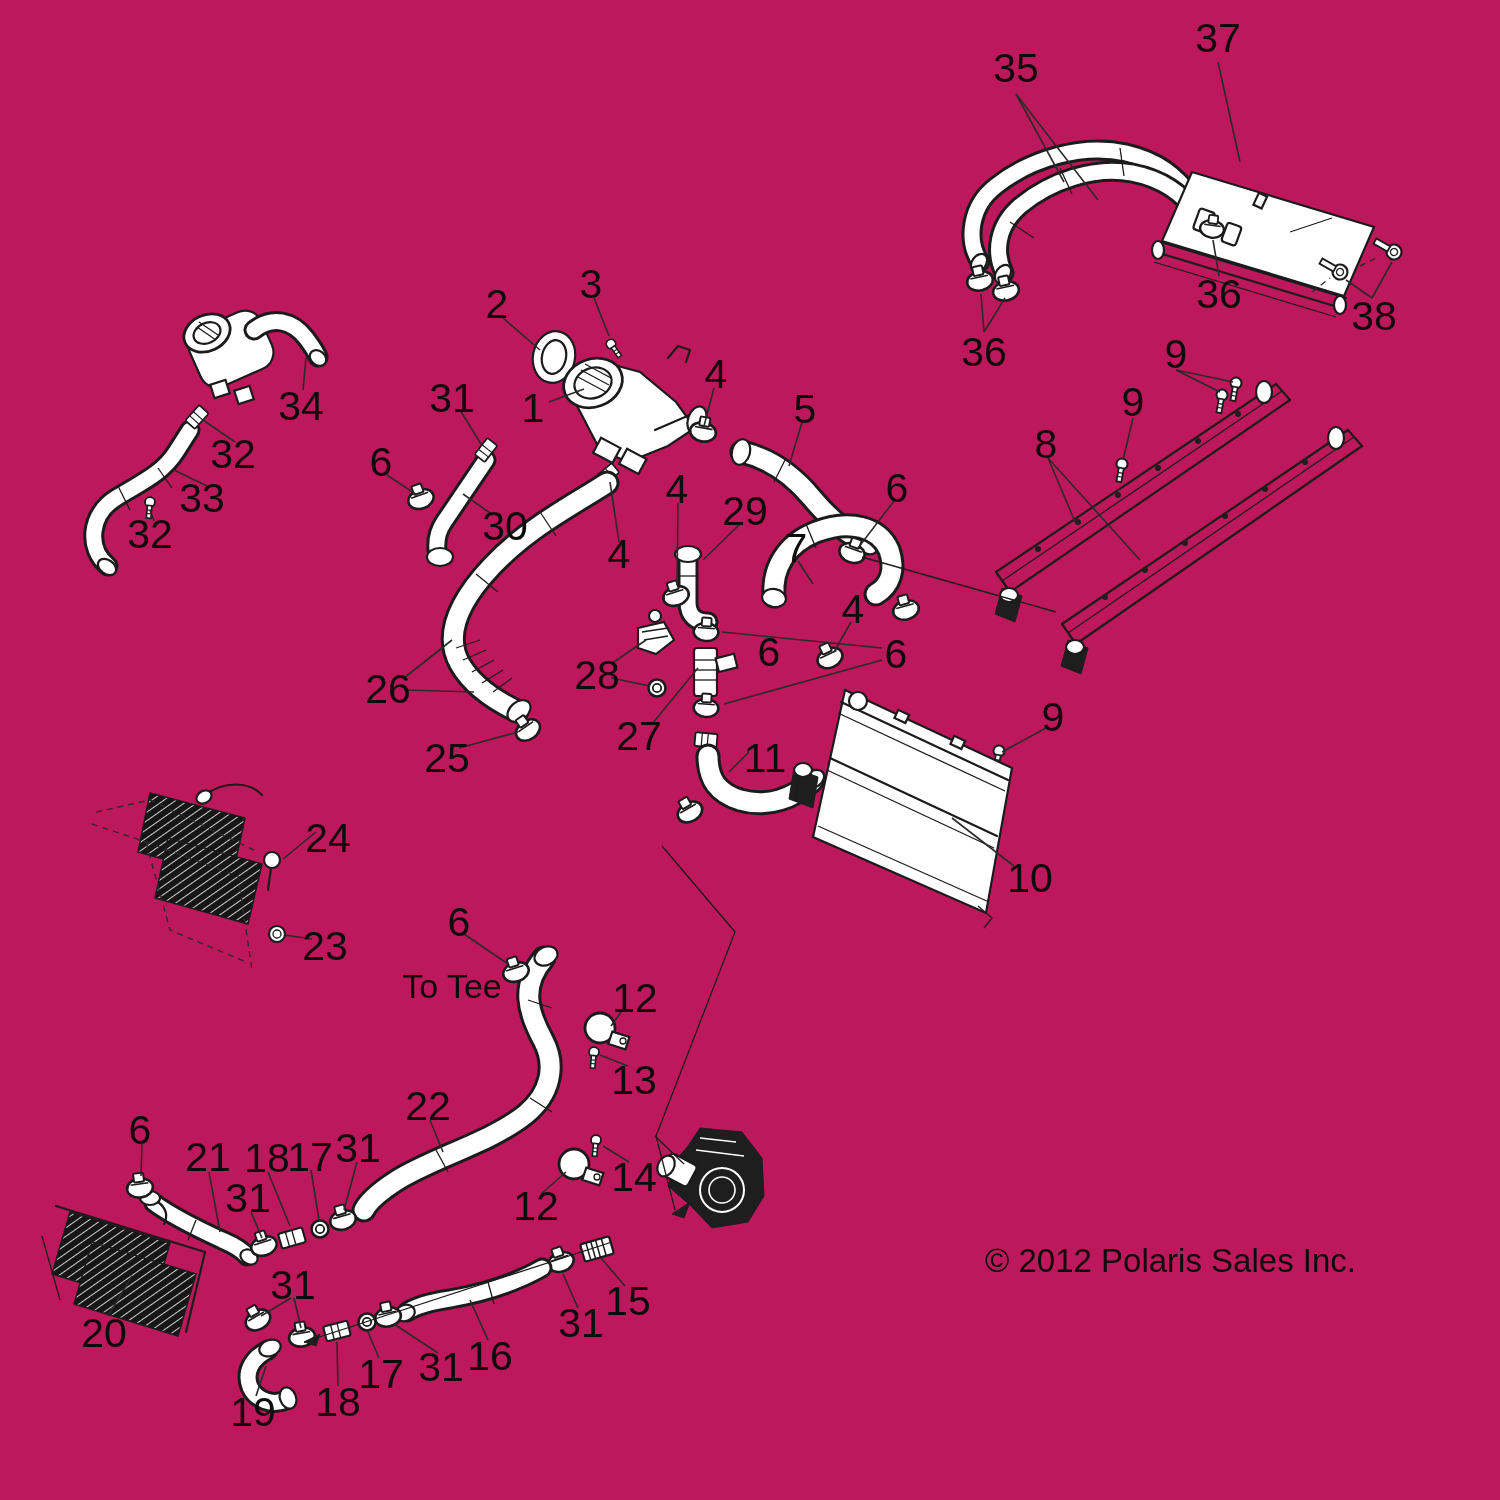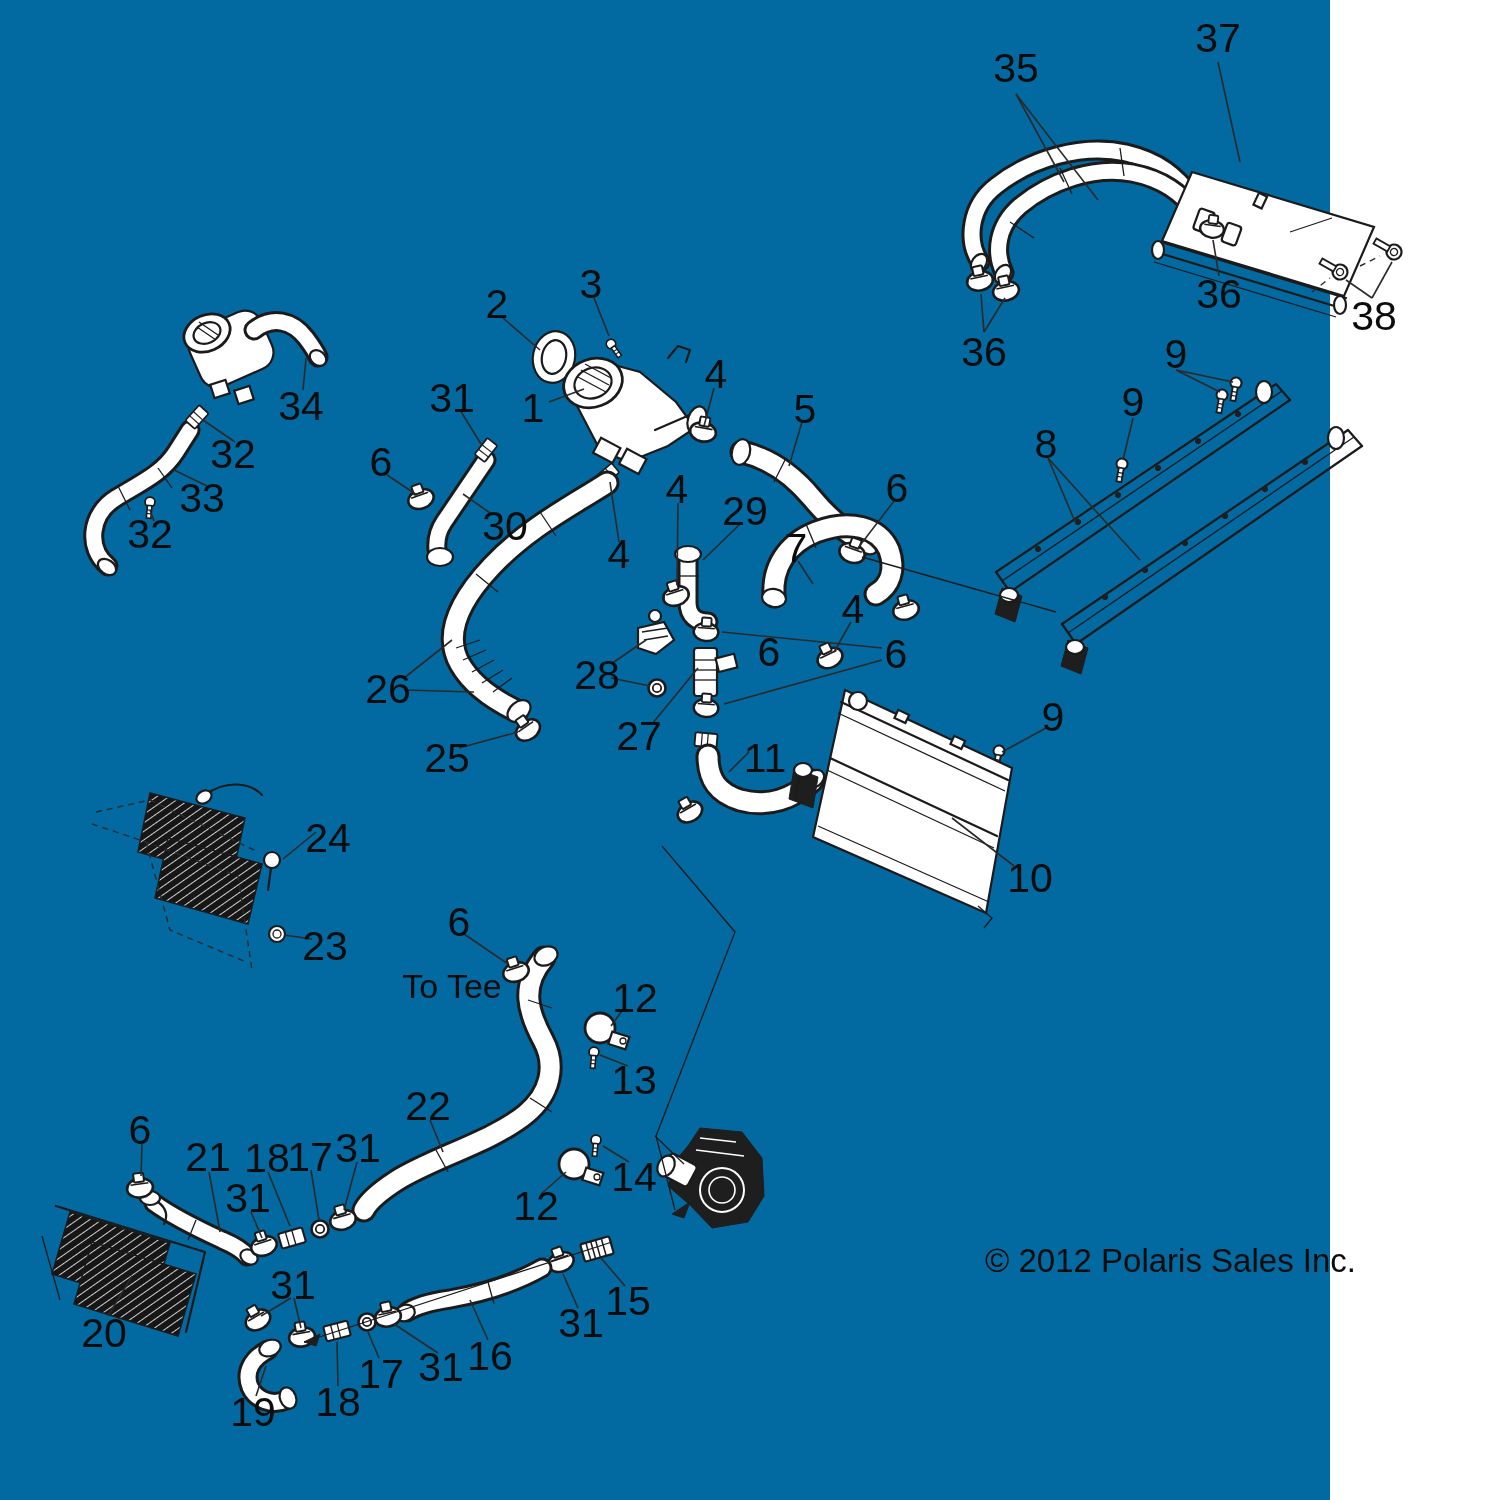--- a/index.html
+++ b/index.html
@@ -1,16 +1,16 @@
 <!DOCTYPE html>
 <html><head>
 <meta charset="utf-8">
 <style>
   html,body{margin:0;padding:0;background:#ffffff;}
-  .stage{width:1330px;height:1500px;position:relative;background:#0369a1;font-family:"Liberation Sans",sans-serif;}
+  .stage{width:1500px;height:1500px;position:relative;background:#be185d;font-family:"Liberation Sans",sans-serif;}
   svg{display:block;}
   .ln{fill:none;stroke:#1b1b1b;stroke-width:2.2;stroke-linejoin:round;stroke-linecap:round;}
   .thin{fill:none;stroke:#1b1b1b;stroke-width:1.3;}
   .lead{fill:none;stroke:#2a2a2a;stroke-width:1.6;}
   .dash{fill:none;stroke:#2a2a2a;stroke-width:1.4;stroke-dasharray:6 5;}
   .tube-o{fill:none;stroke:#1b1b1b;stroke-width:25;stroke-linecap:round;stroke-linejoin:round;}
   .tube-i{fill:none;stroke:#ffffff;stroke-width:19;stroke-linecap:round;stroke-linejoin:round;}
   .tube2-o{fill:none;stroke:#1b1b1b;stroke-width:21;stroke-linecap:round;}
   .tube2-i{fill:none;stroke:#ffffff;stroke-width:15;stroke-linecap:round;}
   .wh{fill:#ffffff;stroke:#1b1b1b;stroke-width:2.2;}

